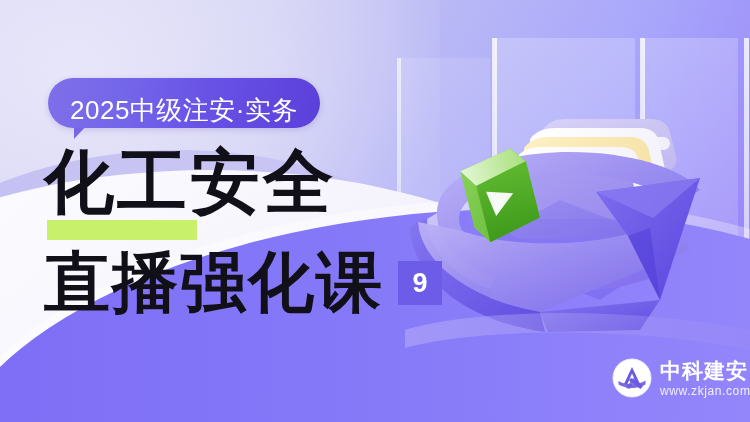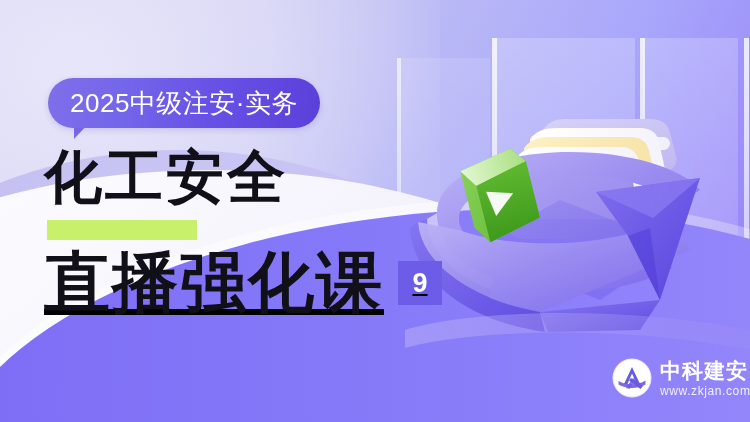--- a/index.html
+++ b/index.html
@@ -80,21 +80,21 @@
   
   .illus { position: absolute; left: 0; top: 0; width: 750px; height: 422px; }
 
   
   .badge-pill {
     position: absolute;
     left: 48px; top: 78px;
     height: 50px;
     padding: 0 22px;
     display: flex;
-    align-items: center;
+    align-items: flex-end;
     border-radius: 26px;
     background: linear-gradient(100deg, #7f6fe9 0%, #7466ea 28%, #6852e6 58%, #5b3fd9 100%);
     box-shadow: 0 2px 6px rgba(70,50,170,0.18);
     z-index: 6;
   }
   .badge-pill-text {
     color: #ffffff;
     font-size: 26px;
     letter-spacing: 0.5px;
     font-weight: 400;
@@ -115,36 +115,35 @@
     position: absolute;
     left: 47px; top: 220px;
     width: 150px; height: 20px;
     background: #c8f06a;
     z-index: 6;
   }
 
   .title-line1 {
     position: absolute;
     left: 44px; top: 148px;
-    font-size: 58px;
+    font-size: 70px;
     font-weight: 700;
     color: #111018;
     letter-spacing: 3px;
     line-height: 1;
     white-space: nowrap;
     z-index: 7;
-    font-family: Liberation Sans, sans-serif;
+    font-family: Liberation Serif, serif;
   }
   .title-line2-wrap {
     position: absolute;
     left: 44px; top: 250px;
     display: flex;
     align-items: center;
     z-index: 7;
-    text-decoration: underline;
   }
   .title-line2 {
     font-size: 66px;
     font-weight: 700;
     color: #111018;
     letter-spacing: 2px;
     line-height: 1;
     white-space: nowrap;
     font-family: "Liberation Serif", "DejaVu Serif", serif;
   }

